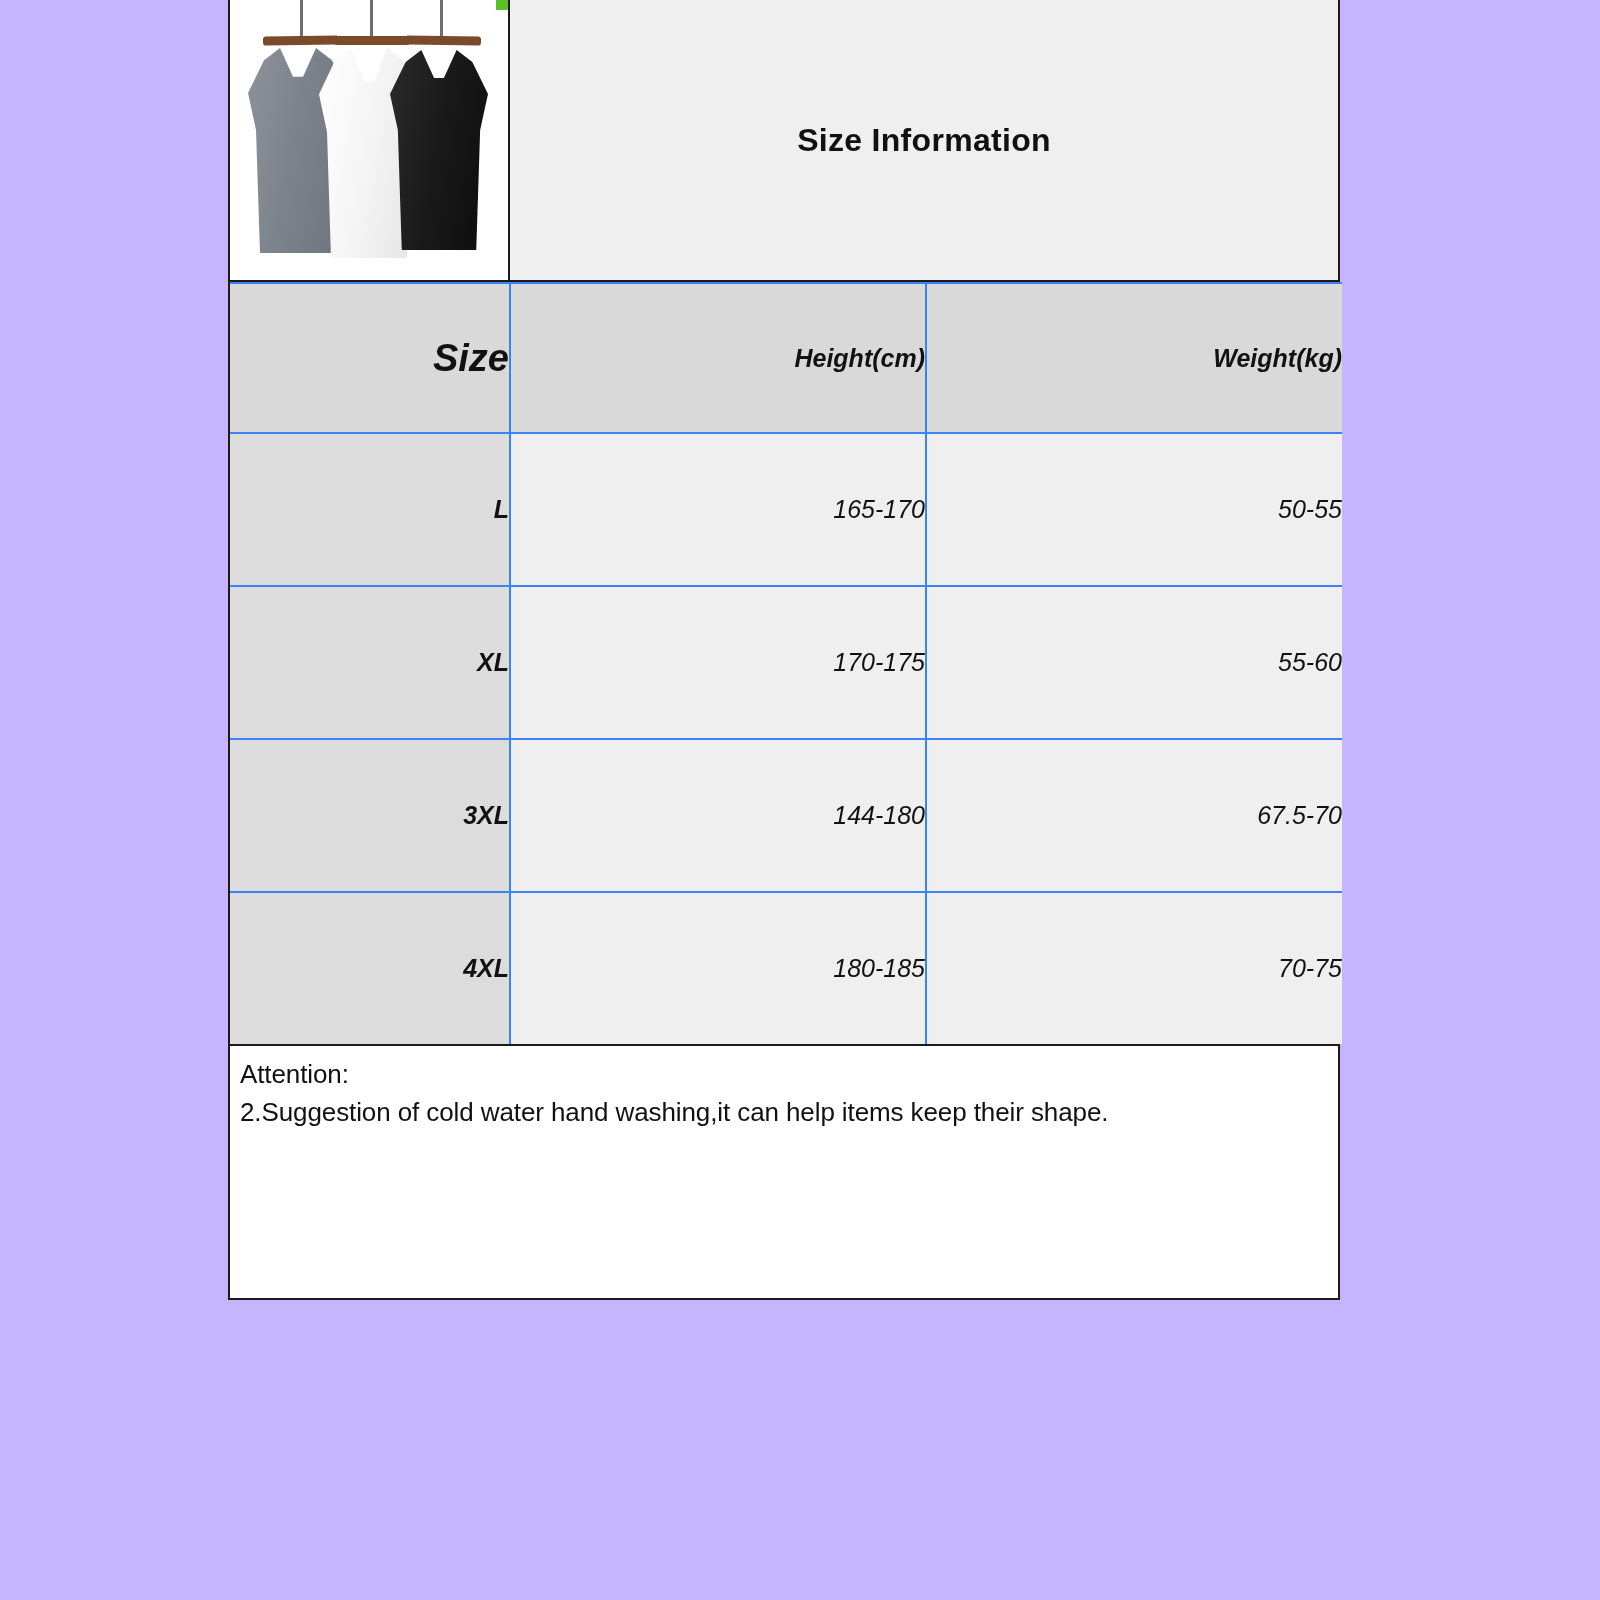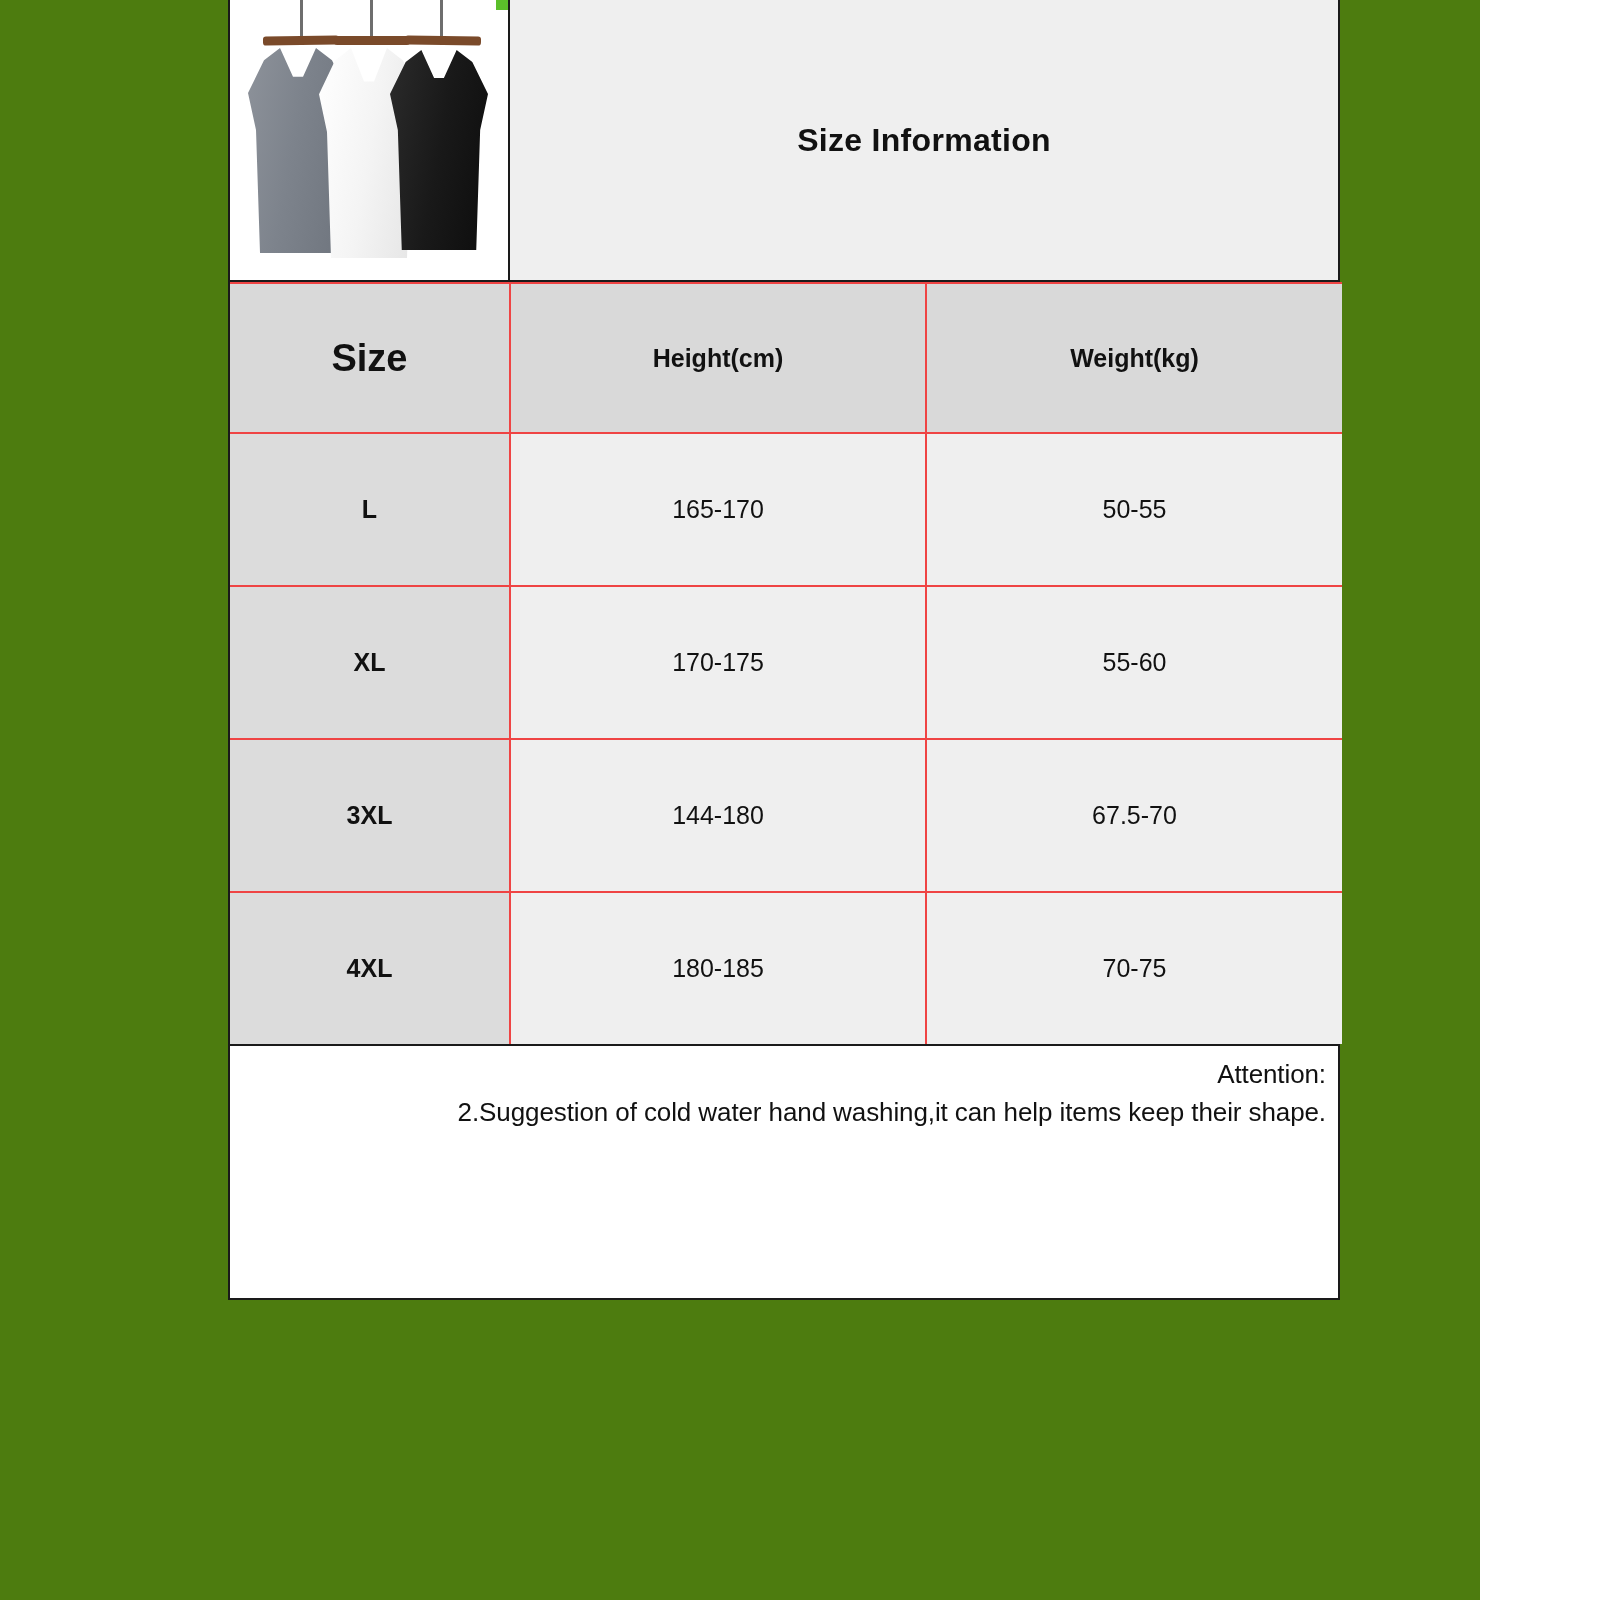--- a/index.html
+++ b/index.html
@@ -10,23 +10,23 @@
   body {
     width: 1600px;
     height: 1600px;
     font-family: "Liberation Sans", sans-serif;
     color: #111111;
     overflow: hidden;
   }
 
   .page {
     position: relative;
-    width: 1480px;
+    width: 1600px;
     height: 1600px;
-    background: #4d7c0f;
+    background: #c4b5fd;
   }
 
   
   .chart {
     position: absolute;
     left: 228px;
     top: 0px;
     width: 1112px;
     border: 2px solid #1a1a1a;
     border-top: none;
@@ -108,24 +108,25 @@
   }
 
   
   table.size-table {
     width: 100%;
     border-collapse: collapse;
     table-layout: fixed;
   }
   table.size-table th,
   table.size-table td {
-    border: 2px solid #ef4444;
-    text-align: center;
+    border: 2px solid #3b82f6;
+    text-align: right;
     vertical-align: middle;
     padding: 0;
+    font-style: italic;
   }
   table.size-table th:first-child,
   table.size-table td:first-child {
     border-left: none;
   }
   table.size-table th:last-child,
   table.size-table td:last-child {
     border-right: none;
   }
 
@@ -166,21 +167,20 @@
     border-top: 2px solid #1a1a1a;
     background: #ffffff;
     padding: 10px 12px 18px 10px;
     min-height: 254px;
   }
   .attention .line {
     font-size: 26px;
     line-height: 1.42;
     color: #111111;
     letter-spacing: -0.1px;
-    text-align: right;
   }
   .attention .head {
     margin-bottom: 1px;
   }
 </style>
 </head>
 <body>
 
 <div class="page">
   <div class="chart">

